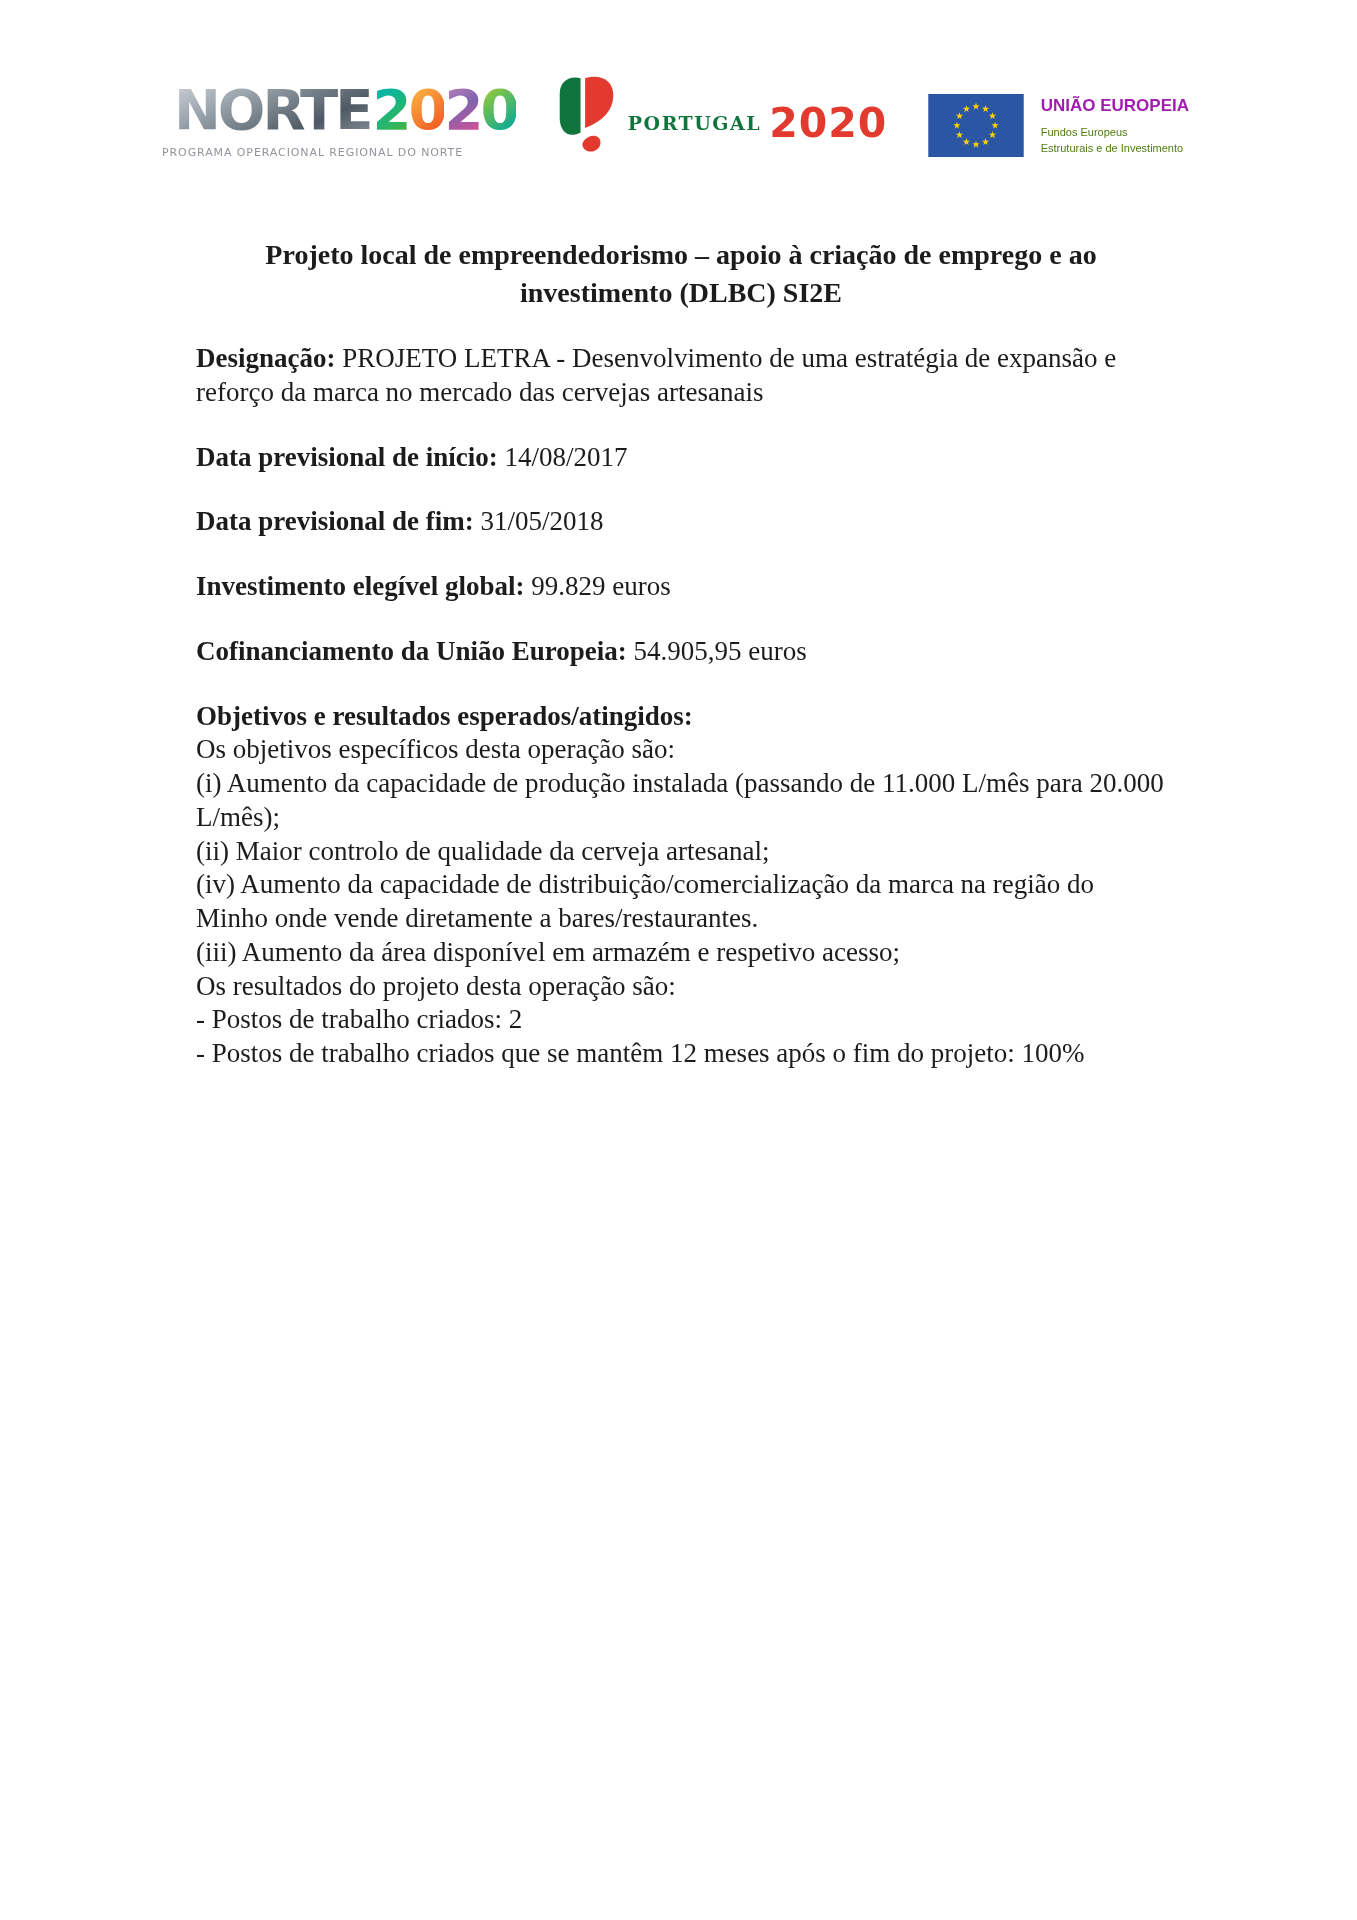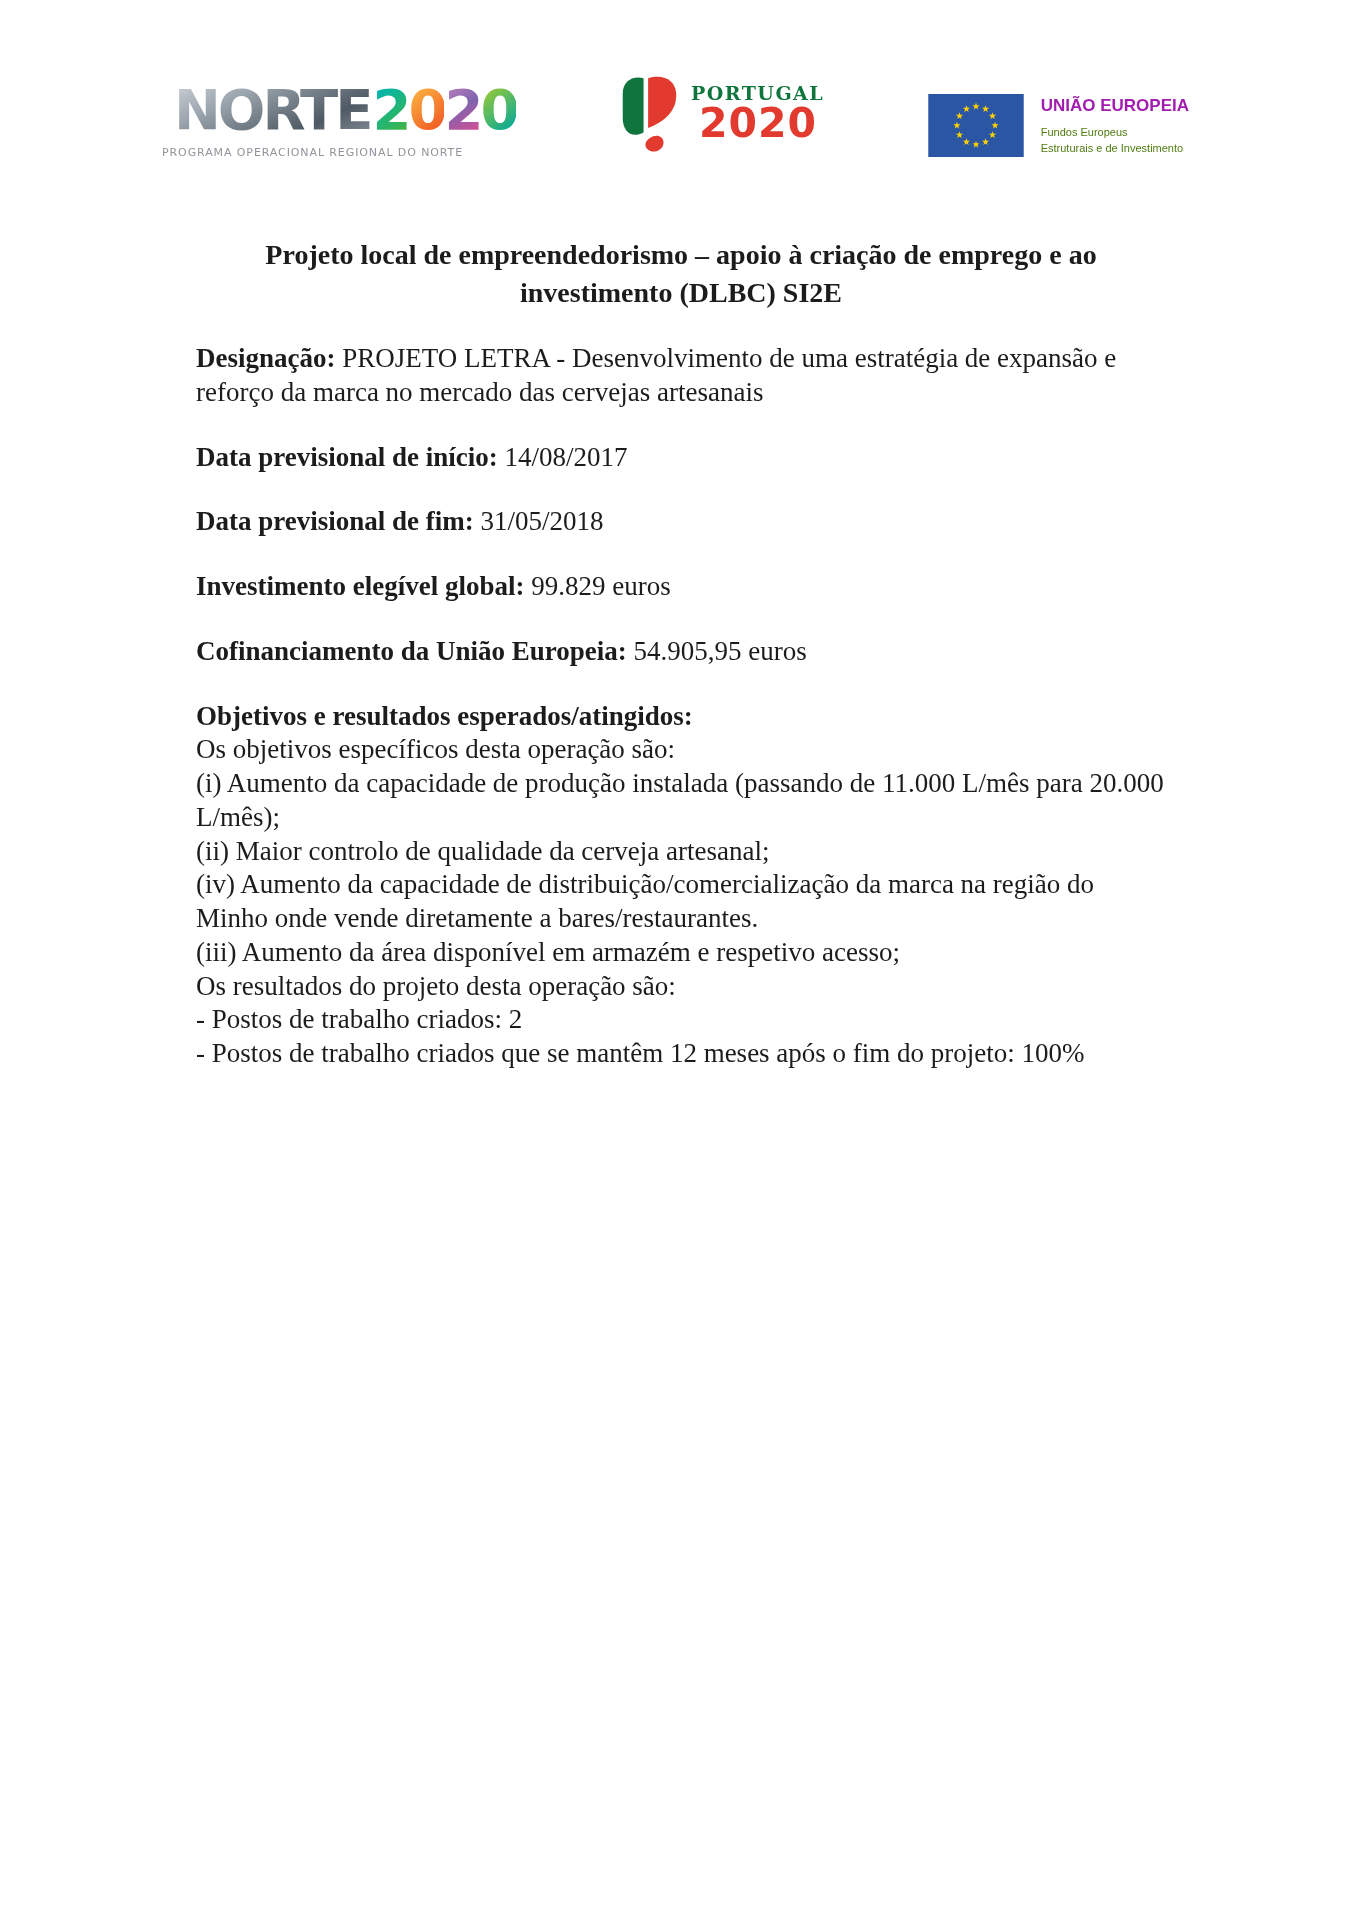--- a/index.html
+++ b/index.html
@@ -44,21 +44,21 @@
   .norte-sub {
     margin-top: 8px;
     font-family: "DejaVu Sans", sans-serif;
     font-size: 11px;
     color: #8f959b;
     letter-spacing: 0.9px;
   }
 
   .pt-logo { display: flex; gap: 13px; margin-top: -6px; }
   .pt-icon { flex: 0 0 auto; }
-  .pt-text { display: flex; flex-direction: column; padding-top: 6px; }
+  .pt-text { display: flex; flex-direction: row; padding-top: 6px; align-items: center; }
   .pt-country {
     font-family: "DejaVu Serif", serif;
     font-weight: 700;
     font-size: 19px;
     letter-spacing: 1.5px;
     color: #10753c;
   }
   .pt-year {
     font-family: "DejaVu Sans", sans-serif;
     font-weight: 700;

